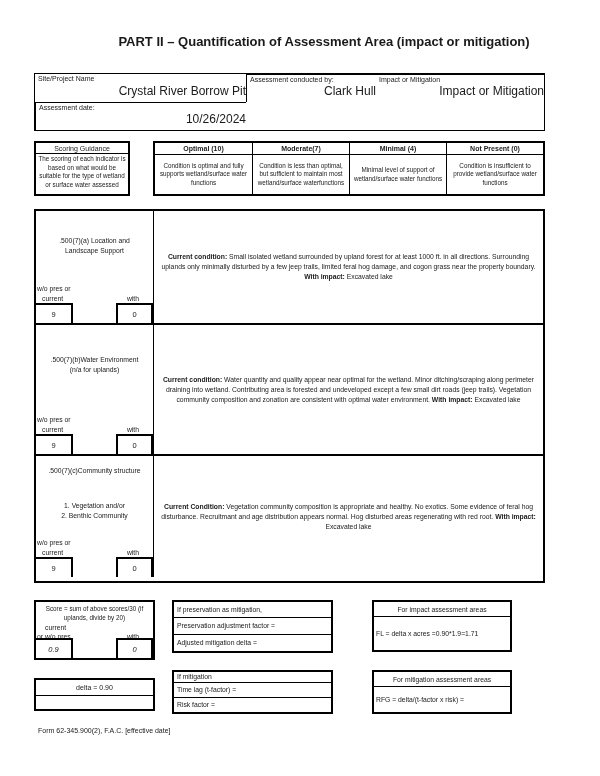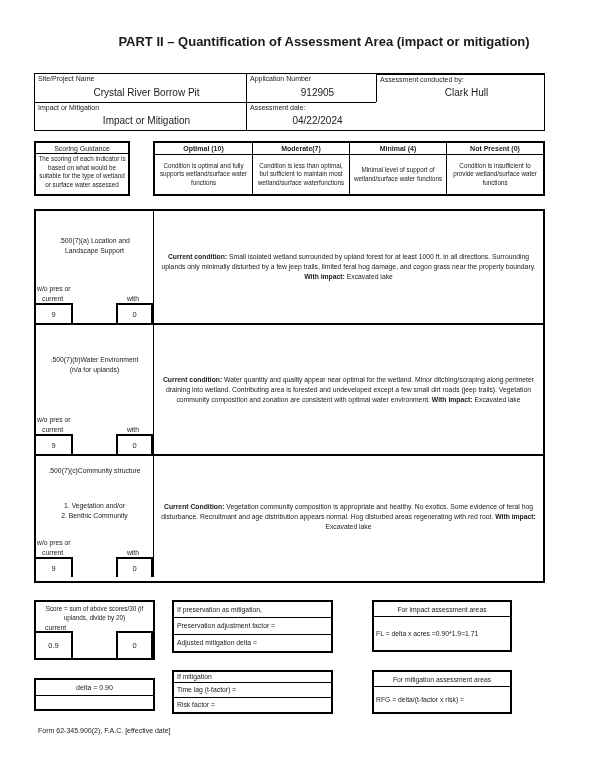--- a/index.html
+++ b/index.html
@@ -17,21 +17,21 @@
                font-weight:bold; font-size:13px; line-height:12px;margin-left:24px; }
 
   
   .hdr-table { position:absolute; left:34px; top:73px; width:511px;
                border:1px solid #000; display:grid;
                grid-template-columns:211px 130px 1fr; }
   .hdr-cell { position:relative; height:28px; border-left:1px solid #000; border-top:1px solid #000; padding:1px 3px; }
   .hdr-cell.c0 { border-left:none; }
   .hdr-cell.r0 { border-top:none; }
   .hdr-label { font-size:7px; line-height:8px; }
-  .hdr-value { position:absolute; left:12px; right:0; bottom:4px; text-align:center; font-size:10px; }
+  .hdr-value { position:absolute; left:12px; right:0; bottom:4px; text-align:right; font-size:12px; }
 
   
   .guide-box { position:absolute; left:34px; top:141px; width:96px; height:55px;
                border:2px solid #000; text-align:center; }
   .guide-box-title { font-size:7px; line-height:9px; border-bottom:1px solid #000; padding-top:1px; }
   .guide-box-body { font-size:6.3px; line-height:8.6px; padding:1px 1px; }
   .guide-table { position:absolute; left:153px; top:141px; width:392px; height:55px;
                  border:2px solid #000; display:grid; grid-template-columns:repeat(4,1fr); }
   .guide-col { border-left:1px solid #000; display:flex; flex-direction:column; }
   .guide-col.c0 { border-left:none; }
@@ -62,21 +62,21 @@
   .ind-right { position:absolute; left:118px; right:0; top:0; bottom:0;
                display:flex; align-items:center; }
   .ind-desc { width:100%; text-align:center; font-size:6.8px; line-height:10px; padding:0 7px; }
 
   
   .sum-box { position:absolute; left:34px; top:600px; width:121px; height:60px; border:2px solid #000; }
   .sum-text { text-align:center; font-size:6.3px; line-height:8.6px; padding-top:3px; }
   .sum-lbl-current { position:absolute; left:9px; bottom:27px; font-size:6.8px; }
   .sum-lbl-wo { position:absolute; left:1px; bottom:18px; font-size:6.8px; }
   .sum-lbl-with { position:absolute; right:14px; bottom:18px; font-size:6.8px; }
-  .sum-box .score-box { height:27px; }
+  .sum-box .score-box { height:20px;font-style:italic; }
 
   .delta-box { position:absolute; left:34px; top:678px; width:121px; height:33px; border:2px solid #000; }
   .delta-row { height:16px; border-bottom:1px solid #000; text-align:center; font-size:7px; line-height:15px; }
 
   .pres-box { position:absolute; left:172px; top:600px; width:161px; height:53px; border:2px solid #000; }
   .pres-row { height:16.3px; border-bottom:1px solid #000; font-size:6.8px; line-height:15px; padding-left:3px; }
   .pres-row.last { border-bottom:none; }
 
   .mit-box { position:absolute; left:172px; top:670px; width:161px; height:44px; border:2px solid #000; }
   .mit-row-hdr { height:11px; border-bottom:1px solid #000; font-size:6.8px; line-height:10px; padding-left:3px; }
@@ -98,35 +98,31 @@
 
   <div class="doc-title">
     <div>PART II  – Quantification of Assessment Area (impact or mitigation)</div>
   </div>
 
   <div class="hdr-table">
     <div class="hdr-cell r0 c0">
       <div class="hdr-label">Site/Project Name</div>
       <div class="hdr-value">Crystal River Borrow Pit</div>
     </div>
-    <div class="hdr-cell r0">
-      <div class="hdr-label">Application Number</div>
-      <div class="hdr-value">912905</div>
-    </div>
     <div class="hdr-cell">
       <div class="hdr-label">Assessment conducted by:</div>
       <div class="hdr-value">Clark Hull</div>
     </div>
     <div class="hdr-cell c0">
       <div class="hdr-label">Impact or Mitigation</div>
       <div class="hdr-value">Impact or Mitigation</div>
     </div>
     <div class="hdr-cell">
       <div class="hdr-label">Assessment date:</div>
-      <div class="hdr-value">04/22/2024</div>
+      <div class="hdr-value">10/26/2024</div>
     </div>
   </div>
 
   <div class="guide-box">
     <div class="guide-box-title">Scoring Guidance</div>
     <div class="guide-box-body">The scoring of each indicator is based on what would be suitable for the type of wetland or surface water assessed</div>
   </div>
   <div class="guide-table">
     <div class="guide-col c0">
       <div class="guide-col-header">Optimal (10)</div>

